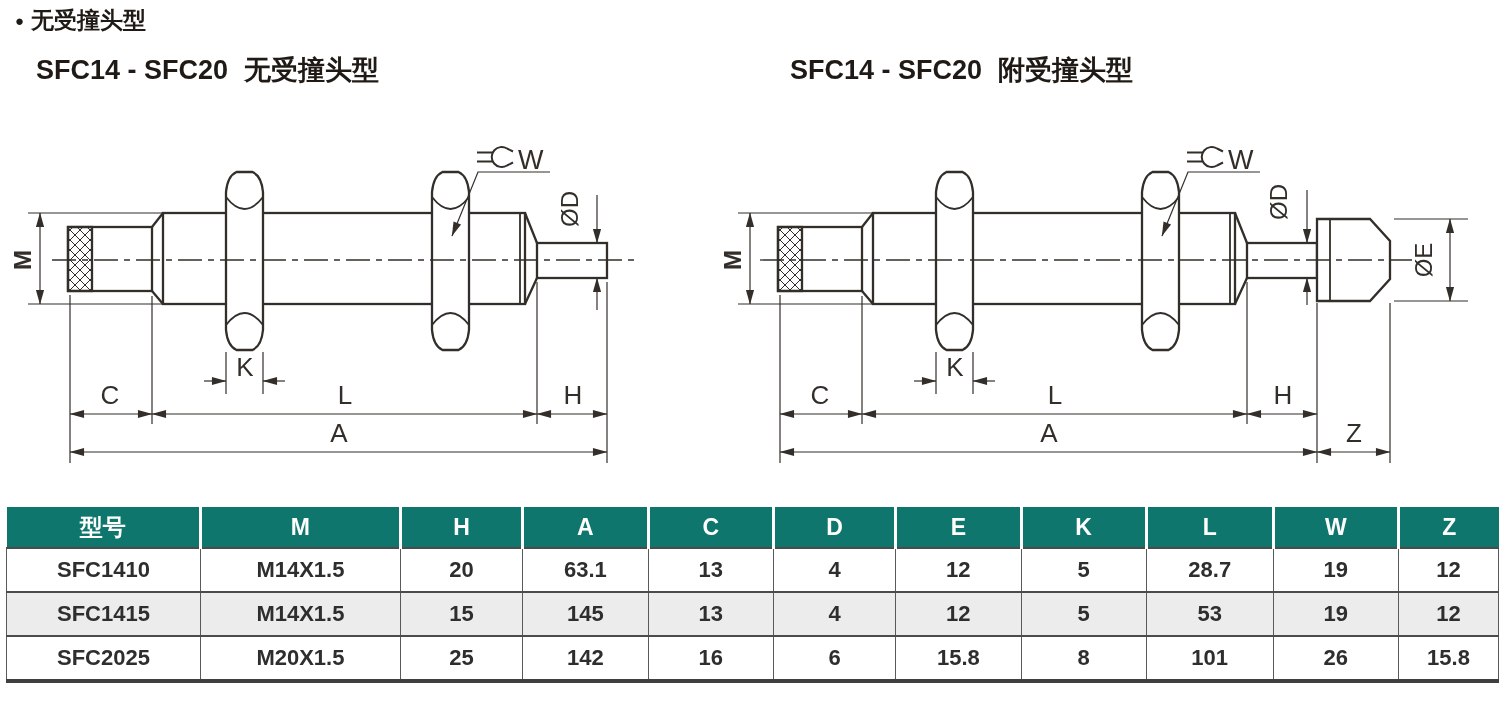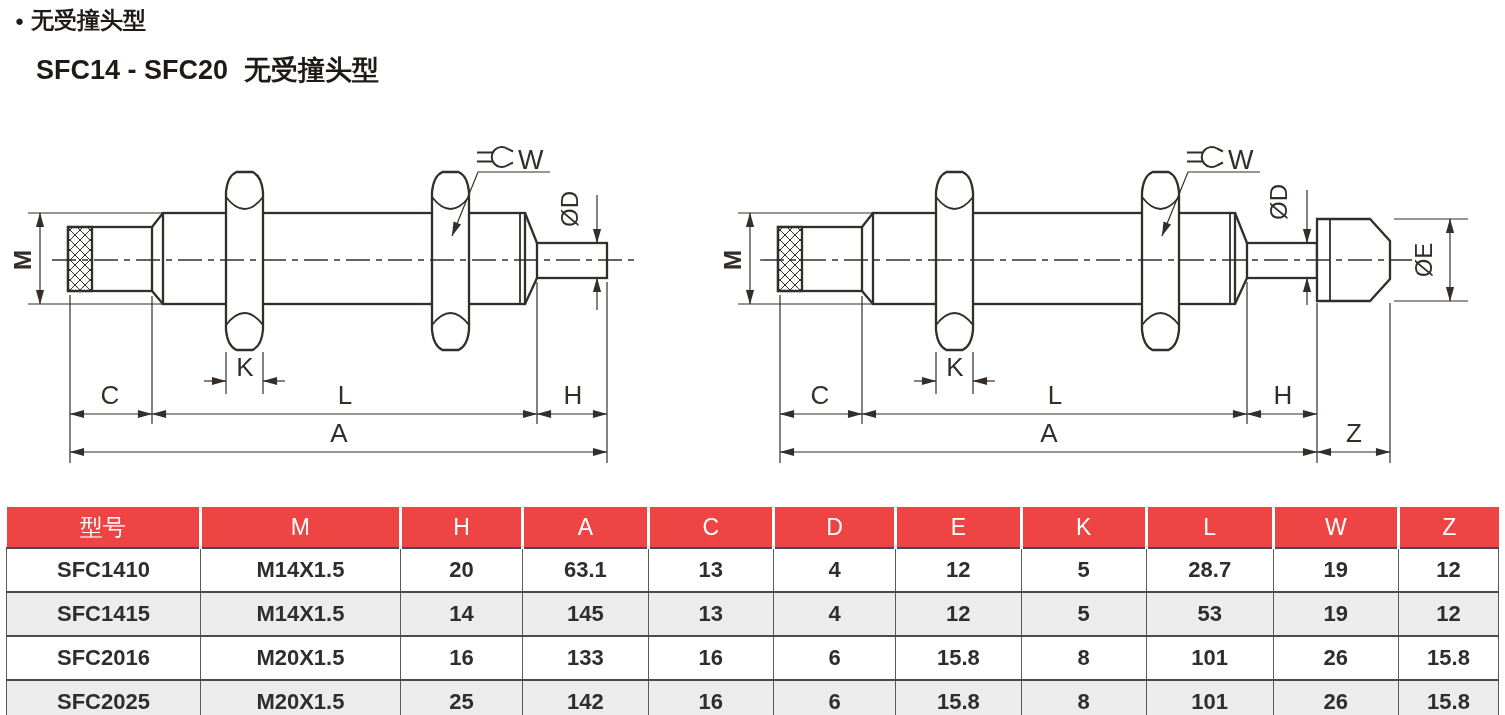--- a/index.html
+++ b/index.html
@@ -12,40 +12,43 @@
   .subheading .variant{margin-left:16px;}
   .sub-left{left:36px;}
   .sub-right{left:790px;}
   svg.drawing{position:absolute;left:0;top:0;}
   svg.drawing text{font-family:"Liberation Sans",sans-serif;fill:#332e29;}
   .dim-label{font-size:26px;}
   .dim-label-sm{font-size:24px;}
   .w-label{font-size:27px;}
   table.dim-table{position:absolute;left:6px;top:507px;width:1493px;border-collapse:collapse;
         table-layout:fixed;text-align:center;font-size:22px;color:#2e2e2e;}
-  table.dim-table thead th{background:#ef4444;color:#ffffff;font-weight:normal;font-size:23px;
+  table.dim-table thead th{background:#0f766e;color:#ffffff;font-weight:bold;font-size:23px;
         height:40px;border-left:3px solid #ffffff;padding:0;}
   table.dim-table thead th:first-child{border-left:none;}
   table.dim-table tbody td{height:42px;padding:0;background:#ffffff;
         border:1px solid #5a5a5a;border-top:2px solid #4b4b4b;font-weight:bold;}
   table.dim-table tbody tr:nth-child(even) td{background:#ececec;}
   table.dim-table tbody tr:last-child td{border-bottom:4px solid #3f3f3f;}
 </style>
 </head>
 <body>
 
 <div class="page">
 
   <div class="bullet-title">
     <span class="dot">●</span>
     <span>无受撞头型</span>
   </div>
 
   <div class="subheading sub-left">
     <span>SFC14 - SFC20</span><span class="variant">无受撞头型</span>
+  </div>
+  <div class="subheading sub-right">
+    <span>SFC14 - SFC20</span><span class="variant">附受撞头型</span>
   </div>
 
   <svg class="drawing" width="1505" height="505" viewBox="0 0 1505 505">
     <defs>
       <marker id="ma" viewBox="0 0 12 8" refX="11.2" refY="4" markerWidth="16" markerHeight="10.5" orient="auto-start-reverse" markerUnits="userSpaceOnUse">
         <path d="M0.5,0.9 L11.5,4 L0.5,7.1 Z" fill="#332e29"></path>
       </marker>
       <pattern id="hatch" width="10" height="10" patternUnits="userSpaceOnUse">
         <path d="M0,0 L10,10 M10,0 L0,10" stroke="#332e29" stroke-width="1" fill="none"></path>
       </pattern>
@@ -220,42 +223,29 @@
           <td>4</td>
           <td>12</td>
           <td>5</td>
           <td>28.7</td>
           <td>19</td>
           <td>12</td>
         </tr>
         <tr>
           <td>SFC1415</td>
           <td>M14X1.5</td>
-          <td>14</td>
+          <td>15</td>
           <td>145</td>
           <td>13</td>
           <td>4</td>
           <td>12</td>
           <td>5</td>
           <td>53</td>
           <td>19</td>
           <td>12</td>
-        </tr>
-        <tr>
-          <td>SFC2016</td>
-          <td>M20X1.5</td>
-          <td>16</td>
-          <td>133</td>
-          <td>16</td>
-          <td>6</td>
-          <td>15.8</td>
-          <td>8</td>
-          <td>101</td>
-          <td>26</td>
-          <td>15.8</td>
         </tr>
         <tr>
           <td>SFC2025</td>
           <td>M20X1.5</td>
           <td>25</td>
           <td>142</td>
           <td>16</td>
           <td>6</td>
           <td>15.8</td>
           <td>8</td>

